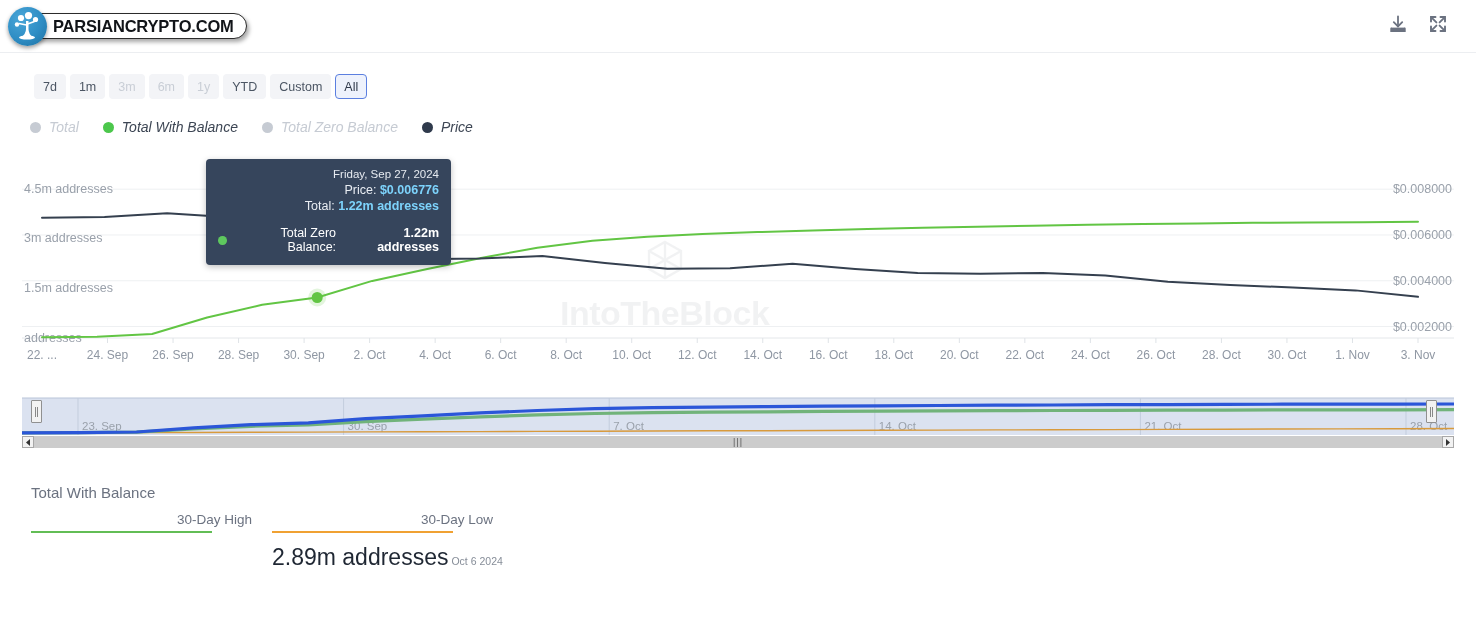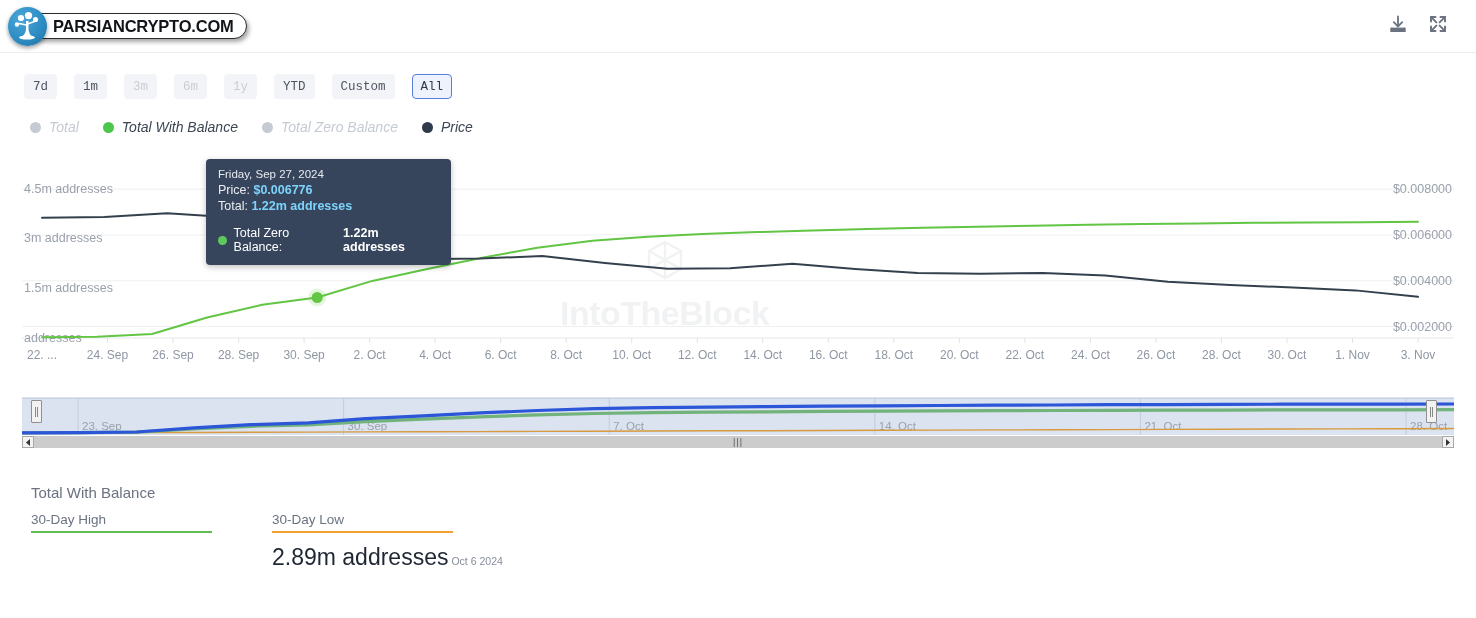--- a/index.html
+++ b/index.html
@@ -6,20 +6,21 @@
   html, body {
     width: 1476px; height: 618px;
     background: #ffffff;
     font-family: "Liberation Sans", sans-serif;
     overflow: hidden;
   }
   #app {
     position: relative;
     width: 1180px; height: 618px;
     background: #fff;
+    text-align: right;
   }
   
   .topbar {
     position: absolute; left: 0; top: 0;
     width: 1476px; height: 53px;
     border-bottom: 1px solid #eceef1;
     background: #fff;
   }
   .brand {
     position: absolute; left: 8px; top: 6px;
@@ -57,22 +58,22 @@
   .brand-logo svg { position: absolute; left: 5px; top: 5px; }
 
   .topicons {
     position: absolute; right: 28px; top: 14px;
     display: flex; gap: 20px; align-items: center;
   }
   .topicons .ic { width: 20px; height: 20px; cursor: pointer; color: #6b7280; }
 
   
   .ranges {
-    position: absolute; left: 24px; top: 74px;
-    display: flex; gap: 17px; align-items: center; font-family: Liberation Mono, monospace;
+    position: absolute; left: 34px; top: 74px;
+    display: flex; gap: 4px; align-items: center;
   }
   .rbtn {
     height: 25px; min-width: 26px;
     padding: 0 8px;
     display: flex; align-items: center; justify-content: center;
     font-size: 12.5px; color: #4b5563;
     background: #f3f4f7;
     border: 1px solid transparent;
     border-radius: 4px;
     cursor: pointer;

